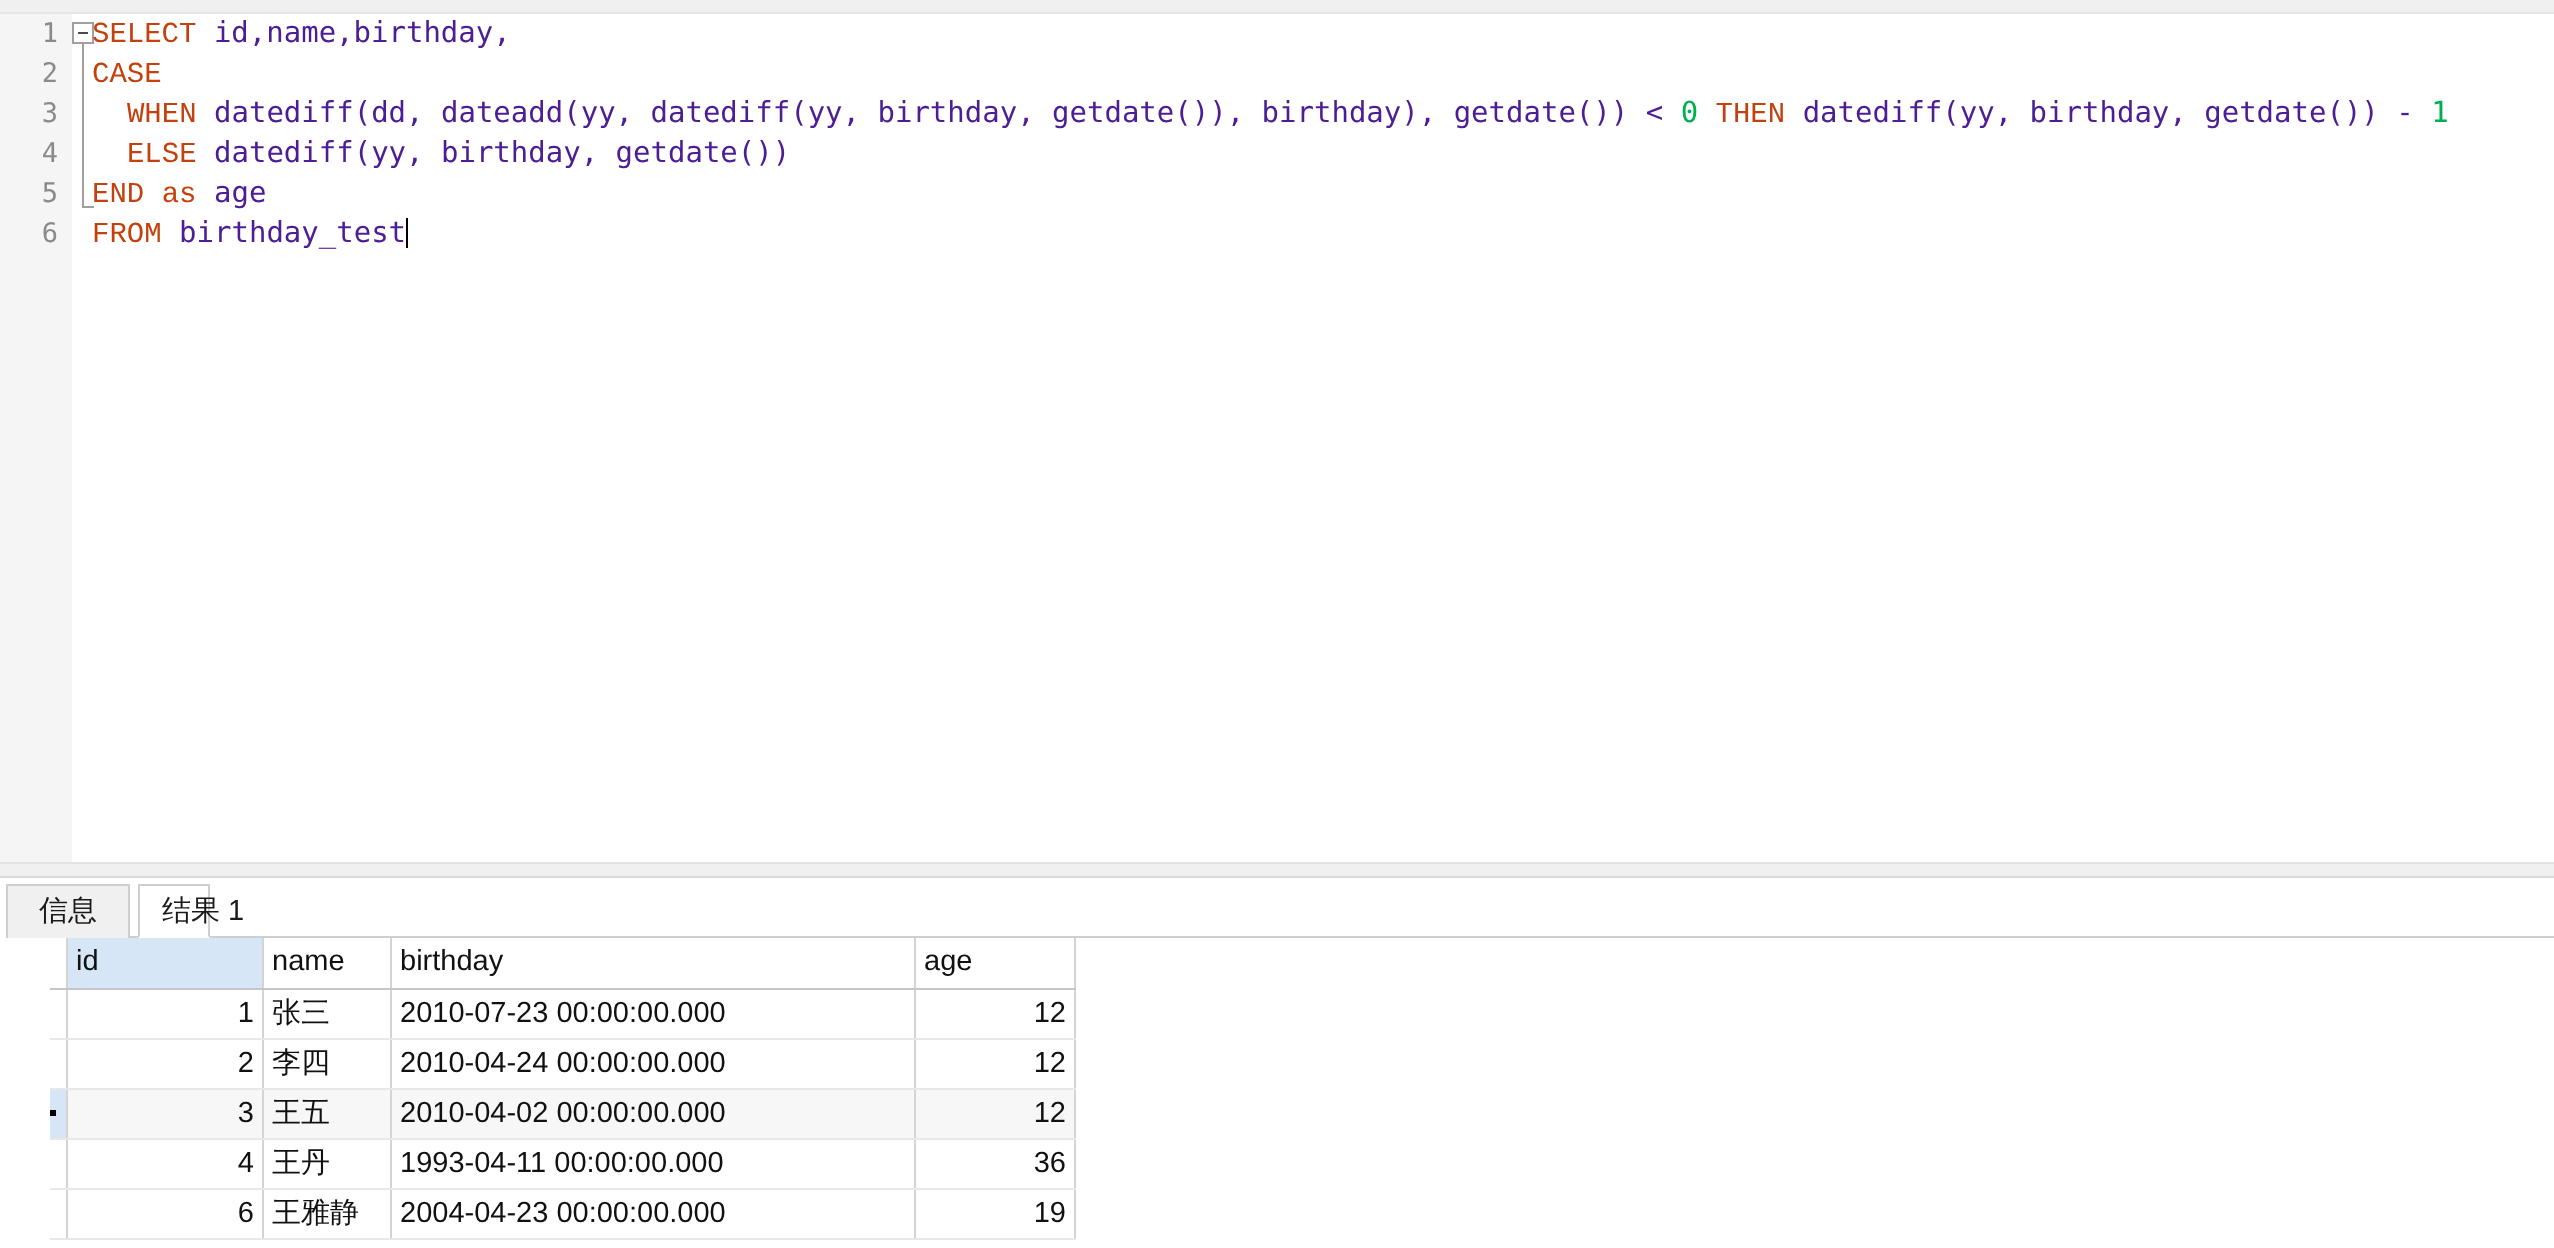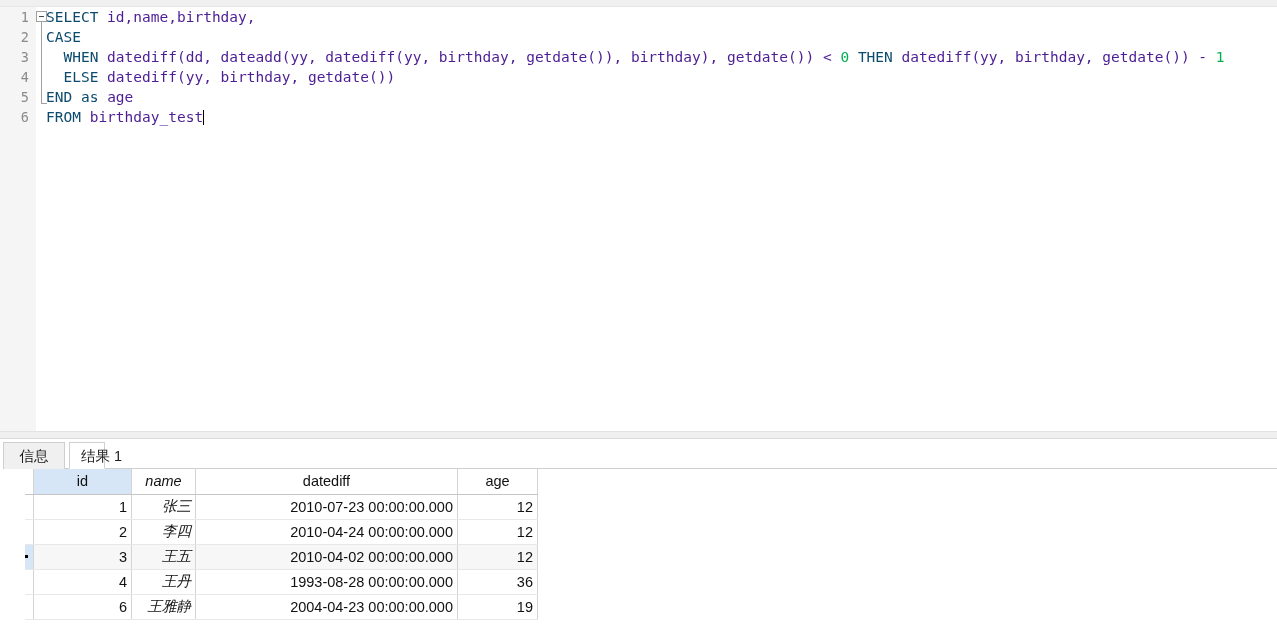--- a/index.html
+++ b/index.html
@@ -64,21 +64,21 @@
     text-align: right;
     color: #8a8a8a;
     font-family: "DejaVu Sans Mono", "Liberation Mono", monospace;
     font-size: 13.5px;
   }
   .codetext {
     position: absolute;
     left: 46px; top: 0;
     color: #2b2b2b;
   }
-  .kw      { color: #0c4a6e; }
+  .kw      { color: #c2410c; font-family: Liberation Mono, monospace; }
   .num     { color: #00b050; }
   .plain   { color: #4c1d95; }
 
   
   .fold-box {
     position: absolute;
     left: 36px; top: 4px;
     width: 11px; height: 11px;
     border: 1px solid #a0a0a0;
     background: #ffffff;
@@ -189,47 +189,47 @@
     border-right: 1px solid #d4d4d4;
     border-bottom: 1px solid #e8e8e8;
     font-weight: normal;
     font-size: 14.5px;
     overflow: hidden;
     white-space: nowrap;
   }
   .grid-table thead th {
     background: #ffffff;
     border-bottom: 1px solid #c6c6c6;
-    text-align: center;
+    text-align: left;
     color: #111;
   }
   .grid-table thead th.sel {
     background: #d6e6f7;
   }
   .col-rowhdr { width: 5px; padding: 0; border-right: 1px solid #d4d4d4; }
   .col-id     { width: 98px; }
-  .col-name   { width: 64px; font-style: italic; }
+  .col-name   { width: 64px; }
   .col-bday   { width: 262px; }
   .col-age    { width: 80px; }
 
   .rowhdr {
     background: #ffffff;
     padding: 0;
     position: relative;
   }
   tr.current .rowhdr { background: #d6e6f7; }
   tr.current td { background: #f7f7f7; }
   .rowmark {
     position: absolute;
     left: 0px; top: 10px;
     width: 3px; height: 3px;
     background: #000;
   }
   .num-cell { text-align: right; }
-  .txt-cell { text-align: right; }
+  .txt-cell { text-align: left; }
 </style>
 </head>
 <body>
 
 <div class="toolbar-strip"></div>
 
 <div class="editor">
   <div class="gutter"></div>
   <div class="gutter-edge"></div>
 
@@ -256,21 +256,21 @@
         <col class="col-id">
         <col class="col-name">
         <col class="col-bday">
         <col class="col-age">
       </colgroup>
       <thead>
         <tr id="header-row">
           <th class="col-rowhdr"></th>
         <th class="col-id sel">id</th>
             <th class="col-name">name</th>
-            <th class="col-bday">datediff</th>
+            <th class="col-bday">birthday</th>
             <th class="col-age">age</th>
           </tr>
       </thead>
       <tbody id="table-body">
           <tr class="">
             <td class="rowhdr col-rowhdr"></td>
             <td class="col-id num-cell">1</td>
             <td class="col-name txt-cell">张三</td>
             <td class="col-bday txt-cell">2010-07-23 00:00:00.000</td>
             <td class="col-age num-cell">12</td>
@@ -288,21 +288,21 @@
             </td>
             <td class="col-id num-cell">3</td>
             <td class="col-name txt-cell">王五</td>
             <td class="col-bday txt-cell">2010-04-02 00:00:00.000</td>
             <td class="col-age num-cell">12</td>
           </tr>
           <tr class="">
             <td class="rowhdr col-rowhdr"></td>
             <td class="col-id num-cell">4</td>
             <td class="col-name txt-cell">王丹</td>
-            <td class="col-bday txt-cell">1993-08-28 00:00:00.000</td>
+            <td class="col-bday txt-cell">1993-04-11 00:00:00.000</td>
             <td class="col-age num-cell">36</td>
           </tr>
           <tr class="">
             <td class="rowhdr col-rowhdr"></td>
             <td class="col-id num-cell">6</td>
             <td class="col-name txt-cell">王雅静</td>
             <td class="col-bday txt-cell">2004-04-23 00:00:00.000</td>
             <td class="col-age num-cell">19</td>
           </tr>
         </tbody>

